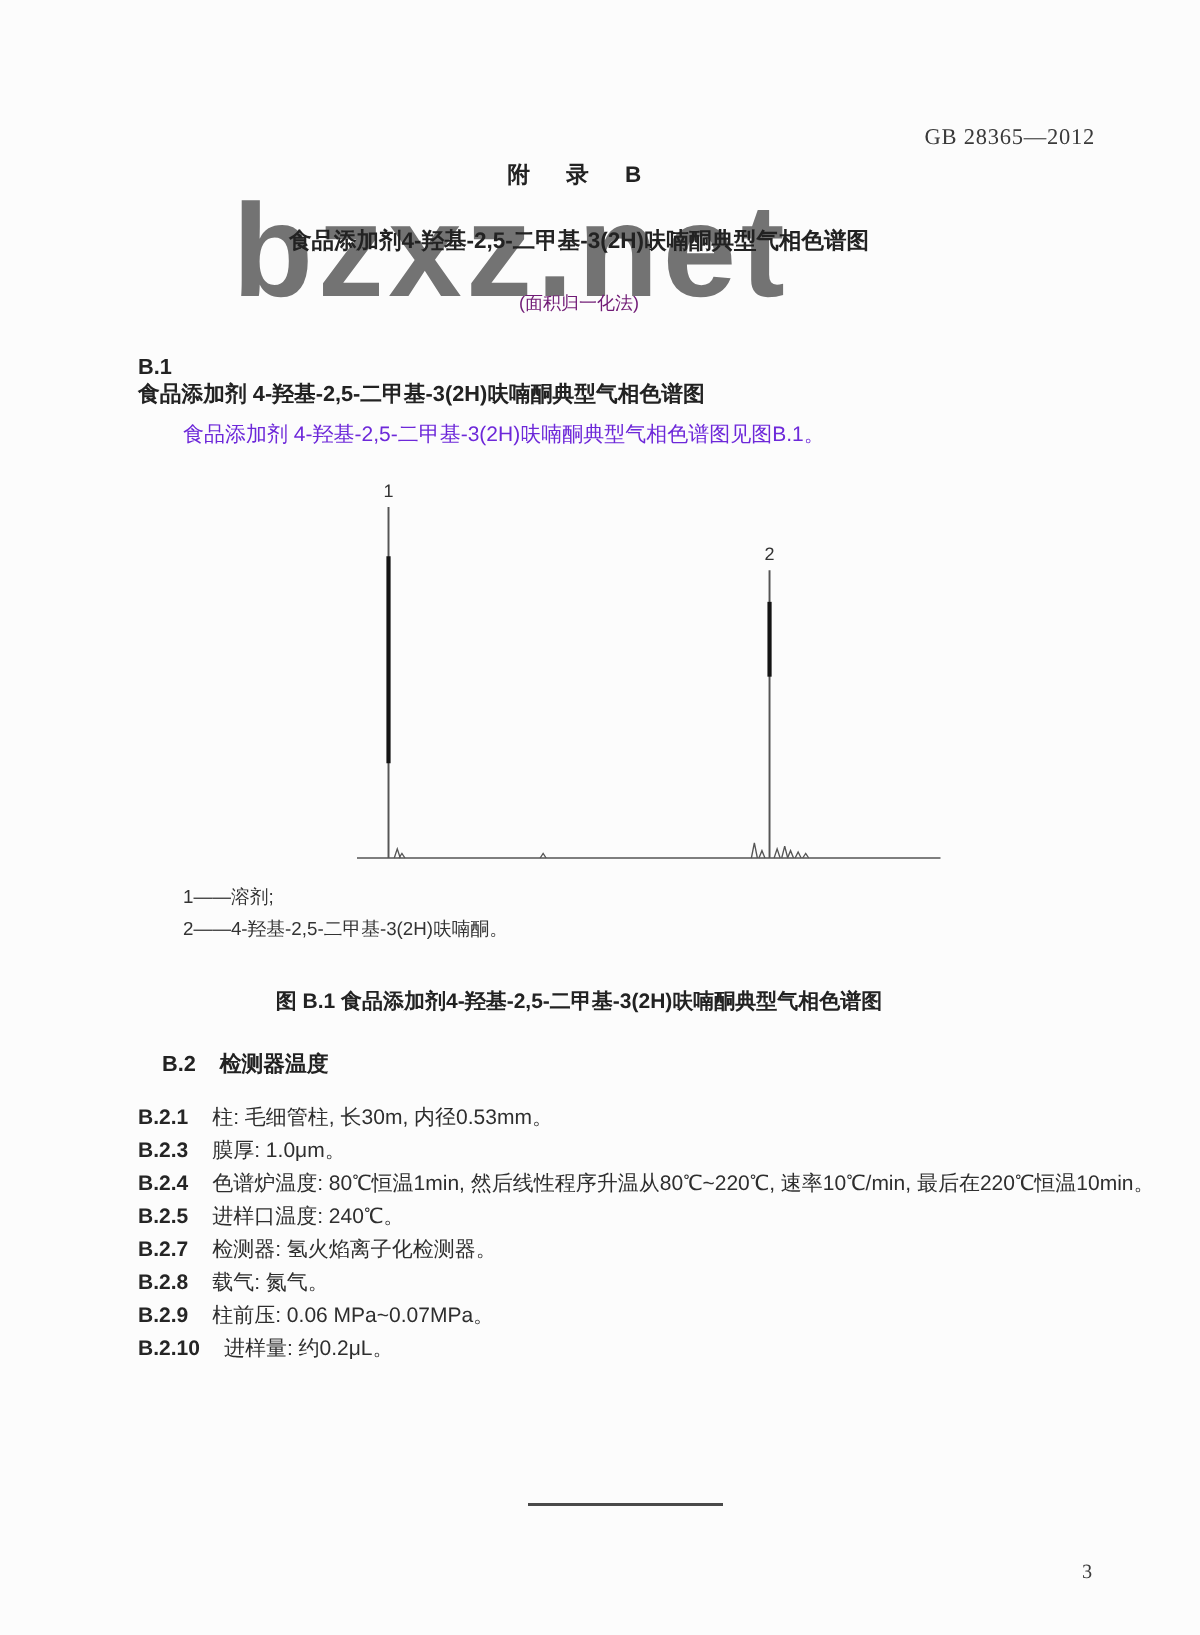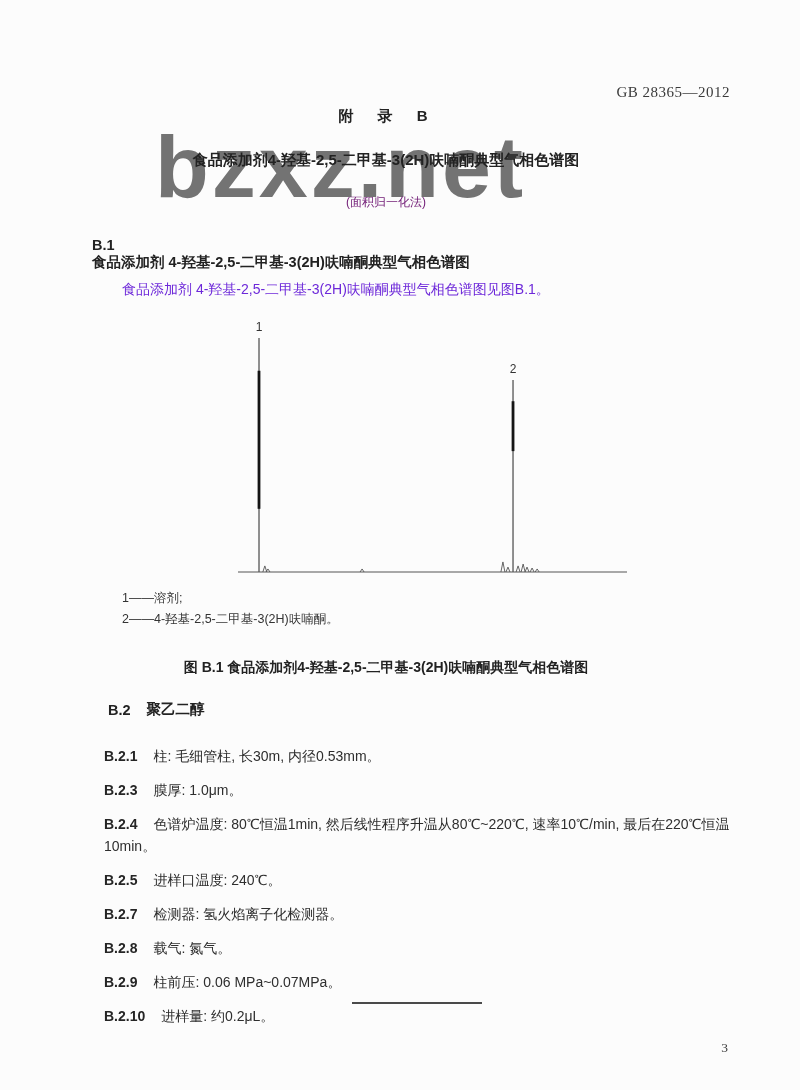--- a/index.html
+++ b/index.html
@@ -26,21 +26,21 @@
   #b1-heading{top:237px;left:92px;flex-direction:column;}
   #b1-paragraph{top:281px;left:122px;font-size:14px;color:#6d28d9;}
 
   #chromatogram{top:315px;left:200px;z-index:1;}
 
   #legend{top:588px;left:122px;font-size:12.5px;color:#333;line-height:21px;}
   #figure-caption{top:659px;font-size:14px;font-weight:bold;color:#222;}
 
   #b2-heading{top:700px;left:108px;align-items:center;}
   #conditions{top:733px;left:92px;width:680px;z-index:1;}
-  #conditions p{margin:12px;font-size:14px;line-height:22px;color:#2e2e2e;}
+  #conditions p{margin:0;font-size:14px;line-height:22px;color:#2e2e2e;}
   #conditions .cno{font-weight:bold;color:#252525;margin-right:16px;white-space:nowrap;}
 
   #footnote-rule{top:1002px;left:352px;width:130px;height:2px;background:#4a4a4a;}
   #page-number{top:1040px;right:72px;font-size:13.5px;color:#3a3a3a;}
 </style>
 </head>
 <body>
 
 <div class="abs serif" id="header-right">GB 28365—2012</div>
 
@@ -78,21 +78,21 @@
 
 <div class="abs" id="legend">
   <div>1——溶剂;</div>
   <div>2——4-羟基-2,5-二甲基-3(2H)呋喃酮。</div>
 </div>
 
 <div class="abs center" id="figure-caption">图 B.1 食品添加剂4-羟基-2,5-二甲基-3(2H)呋喃酮典型气相色谱图</div>
 
 <div class="abs sec-heading" id="b2-heading">
   <span class="no">B.2</span>
-  <span>聚乙二醇</span>
+  <span>检测器温度</span>
 </div>
 
 <div class="abs" id="conditions">
   <p><span class="cno">B.2.1</span><span>柱: 毛细管柱, 长30m, 内径0.53mm。</span></p>
   <p><span class="cno">B.2.3</span><span>膜厚: 1.0μm。</span></p>
   <p><span class="cno">B.2.4</span><span>色谱炉温度: 80℃恒温1min, 然后线性程序升温从80℃~220℃, 速率10℃/min, 最后在220℃恒温10min。</span></p>
   <p><span class="cno">B.2.5</span><span>进样口温度: 240℃。</span></p>
   <p><span class="cno">B.2.7</span><span>检测器: 氢火焰离子化检测器。</span></p>
   <p><span class="cno">B.2.8</span><span>载气: 氮气。</span></p>
   <p><span class="cno">B.2.9</span><span>柱前压: 0.06 MPa~0.07MPa。</span></p>

